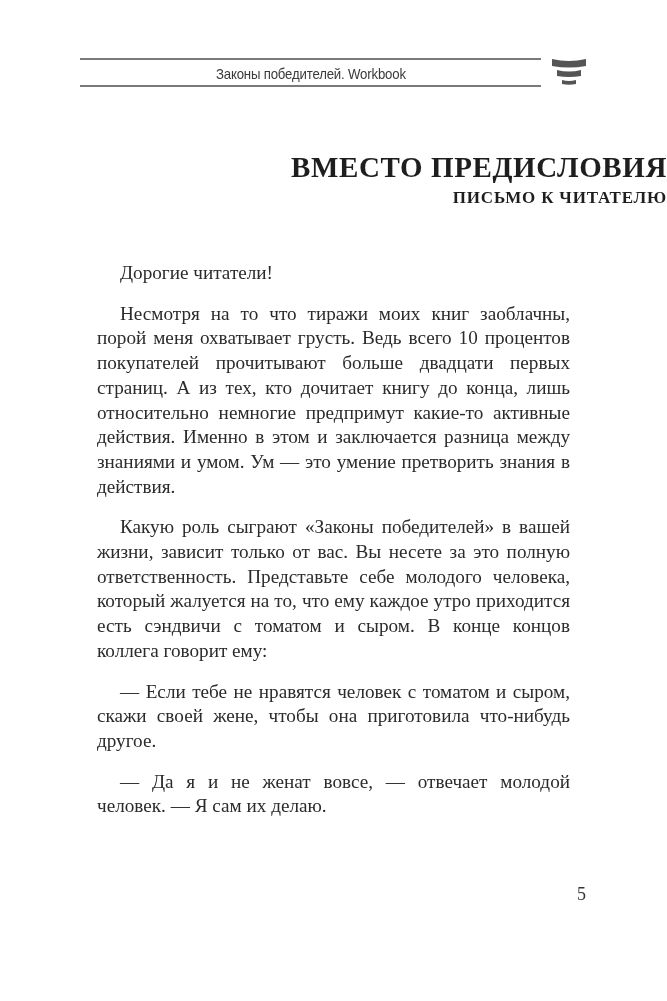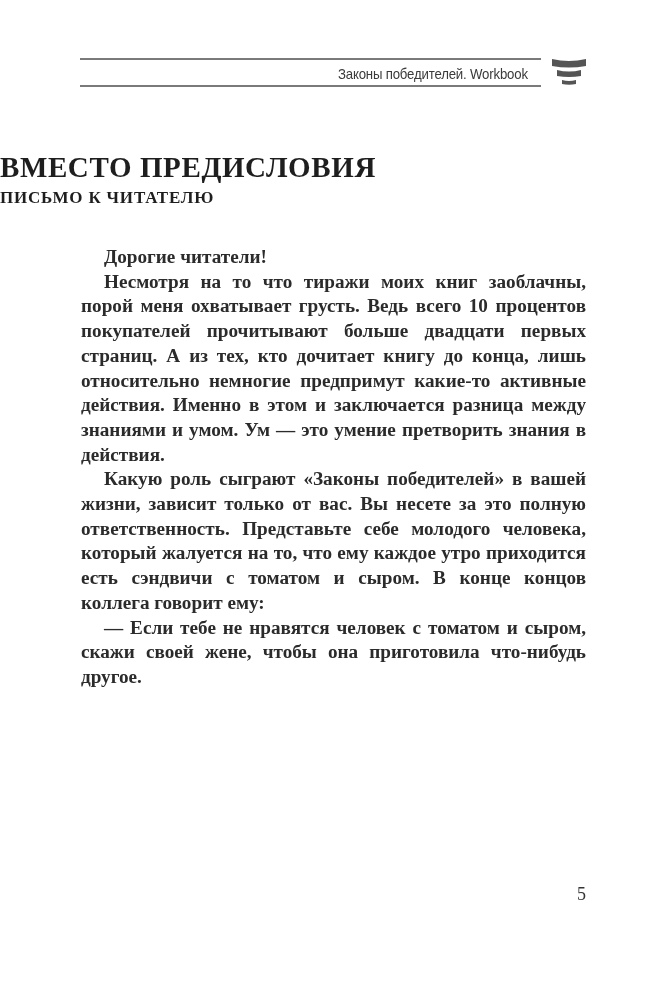--- a/index.html
+++ b/index.html
@@ -6,45 +6,45 @@
   body {
     width: 667px; height: 1001px; background: #ffffff;
     position: relative; overflow: hidden;
     font-family: "Liberation Serif", "DejaVu Serif", serif;
     color: #2a2a2a;
   }
   .running-head {
     position: absolute; left: 80px; top: 58px; width: 461px; height: 29px;
     border-top: 2px solid #7a7a7a; border-bottom: 2px solid #7a7a7a;
     box-sizing: border-box;
-    display: flex; align-items: center; justify-content: flex-end;
+    display: flex; align-items: center; justify-content: center;
   }
   .running-head-text {
     font-family: "Liberation Sans", "DejaVu Sans", sans-serif;
     font-size: 15px; color: #3a3a3a; letter-spacing: -0.2px;
     transform: scaleX(0.88);
     margin-top: 1px;
   }
   .logo {
     position: absolute; left: 551px; top: 57px; width: 36px; height: 30px;
   }
   .title {
-    position: absolute; left: 0; width: 667px; text-align: left;
+    position: absolute; left: 0; width: 667px; text-align: right;
     font-family: "Liberation Serif", "DejaVu Serif", serif;
     font-weight: bold; color: #1e1e1e; text-transform: uppercase;
   }
   .title-main { top: 151px; font-size: 29px; letter-spacing: 0.6px; }
   .title-sub { top: 188px; font-size: 17px; letter-spacing: 0.8px; }
   .body-text {
     position: absolute; left: 81px; top: 245px; width: 505px;
     font-size: 19.2px; line-height: 24.7px;
     text-align: justify; color: #2b2b2b;
     hyphens: manual;
   }
-  .body-text p { margin: 0; text-indent: 23px; font-weight: bold; }
+  .body-text p { margin: 16px; text-indent: 23px; }
   .body-text p.line { text-align-last: justify; }
   .page-number {
     position: absolute; left: 577px; top: 884px;
     font-size: 18px; color: #333;
   }
 </style>
 </head>
 <body>
 
 <div class="running-head">
@@ -58,15 +58,16 @@
 </svg>
 
 <div class="title title-main">ВМЕСТО ПРЕДИСЛОВИЯ</div>
 <div class="title title-sub">ПИСЬМО К ЧИТАТЕЛЮ</div>
 
 <div class="body-text">
   <p>Дорогие читатели!</p>
   <p>Несмотря на то что тиражи моих книг заоблачны, порой меня охватывает грусть. Ведь всего 10 процентов покупателей прочитывают больше двадцати первых страниц. А из тех, кто дочитает книгу до конца, лишь относительно немногие предпримут какие-то активные действия. Именно в этом и заключается разница между знаниями и умом. Ум — это умение претворить знания в действия.</p>
   <p>Какую роль сыграют «Законы победителей» в вашей жизни, зависит только от вас. Вы несете за это полную ответственность. Представьте себе молодого человека, который жалуется на то, что ему каждое утро приходится есть сэндвичи с томатом и сыром. В конце концов коллега говорит ему:</p>
   <p>— Если тебе не нравятся человек с томатом и сыром, скажи своей жене, чтобы она приготовила что-нибудь другое.</p>
+  <p>— Да я и не женат вовсе, — отвечает молодой человек. — Я сам их делаю.</p>
 </div>
 
 <div class="page-number">5</div>
 
 </body></html>

